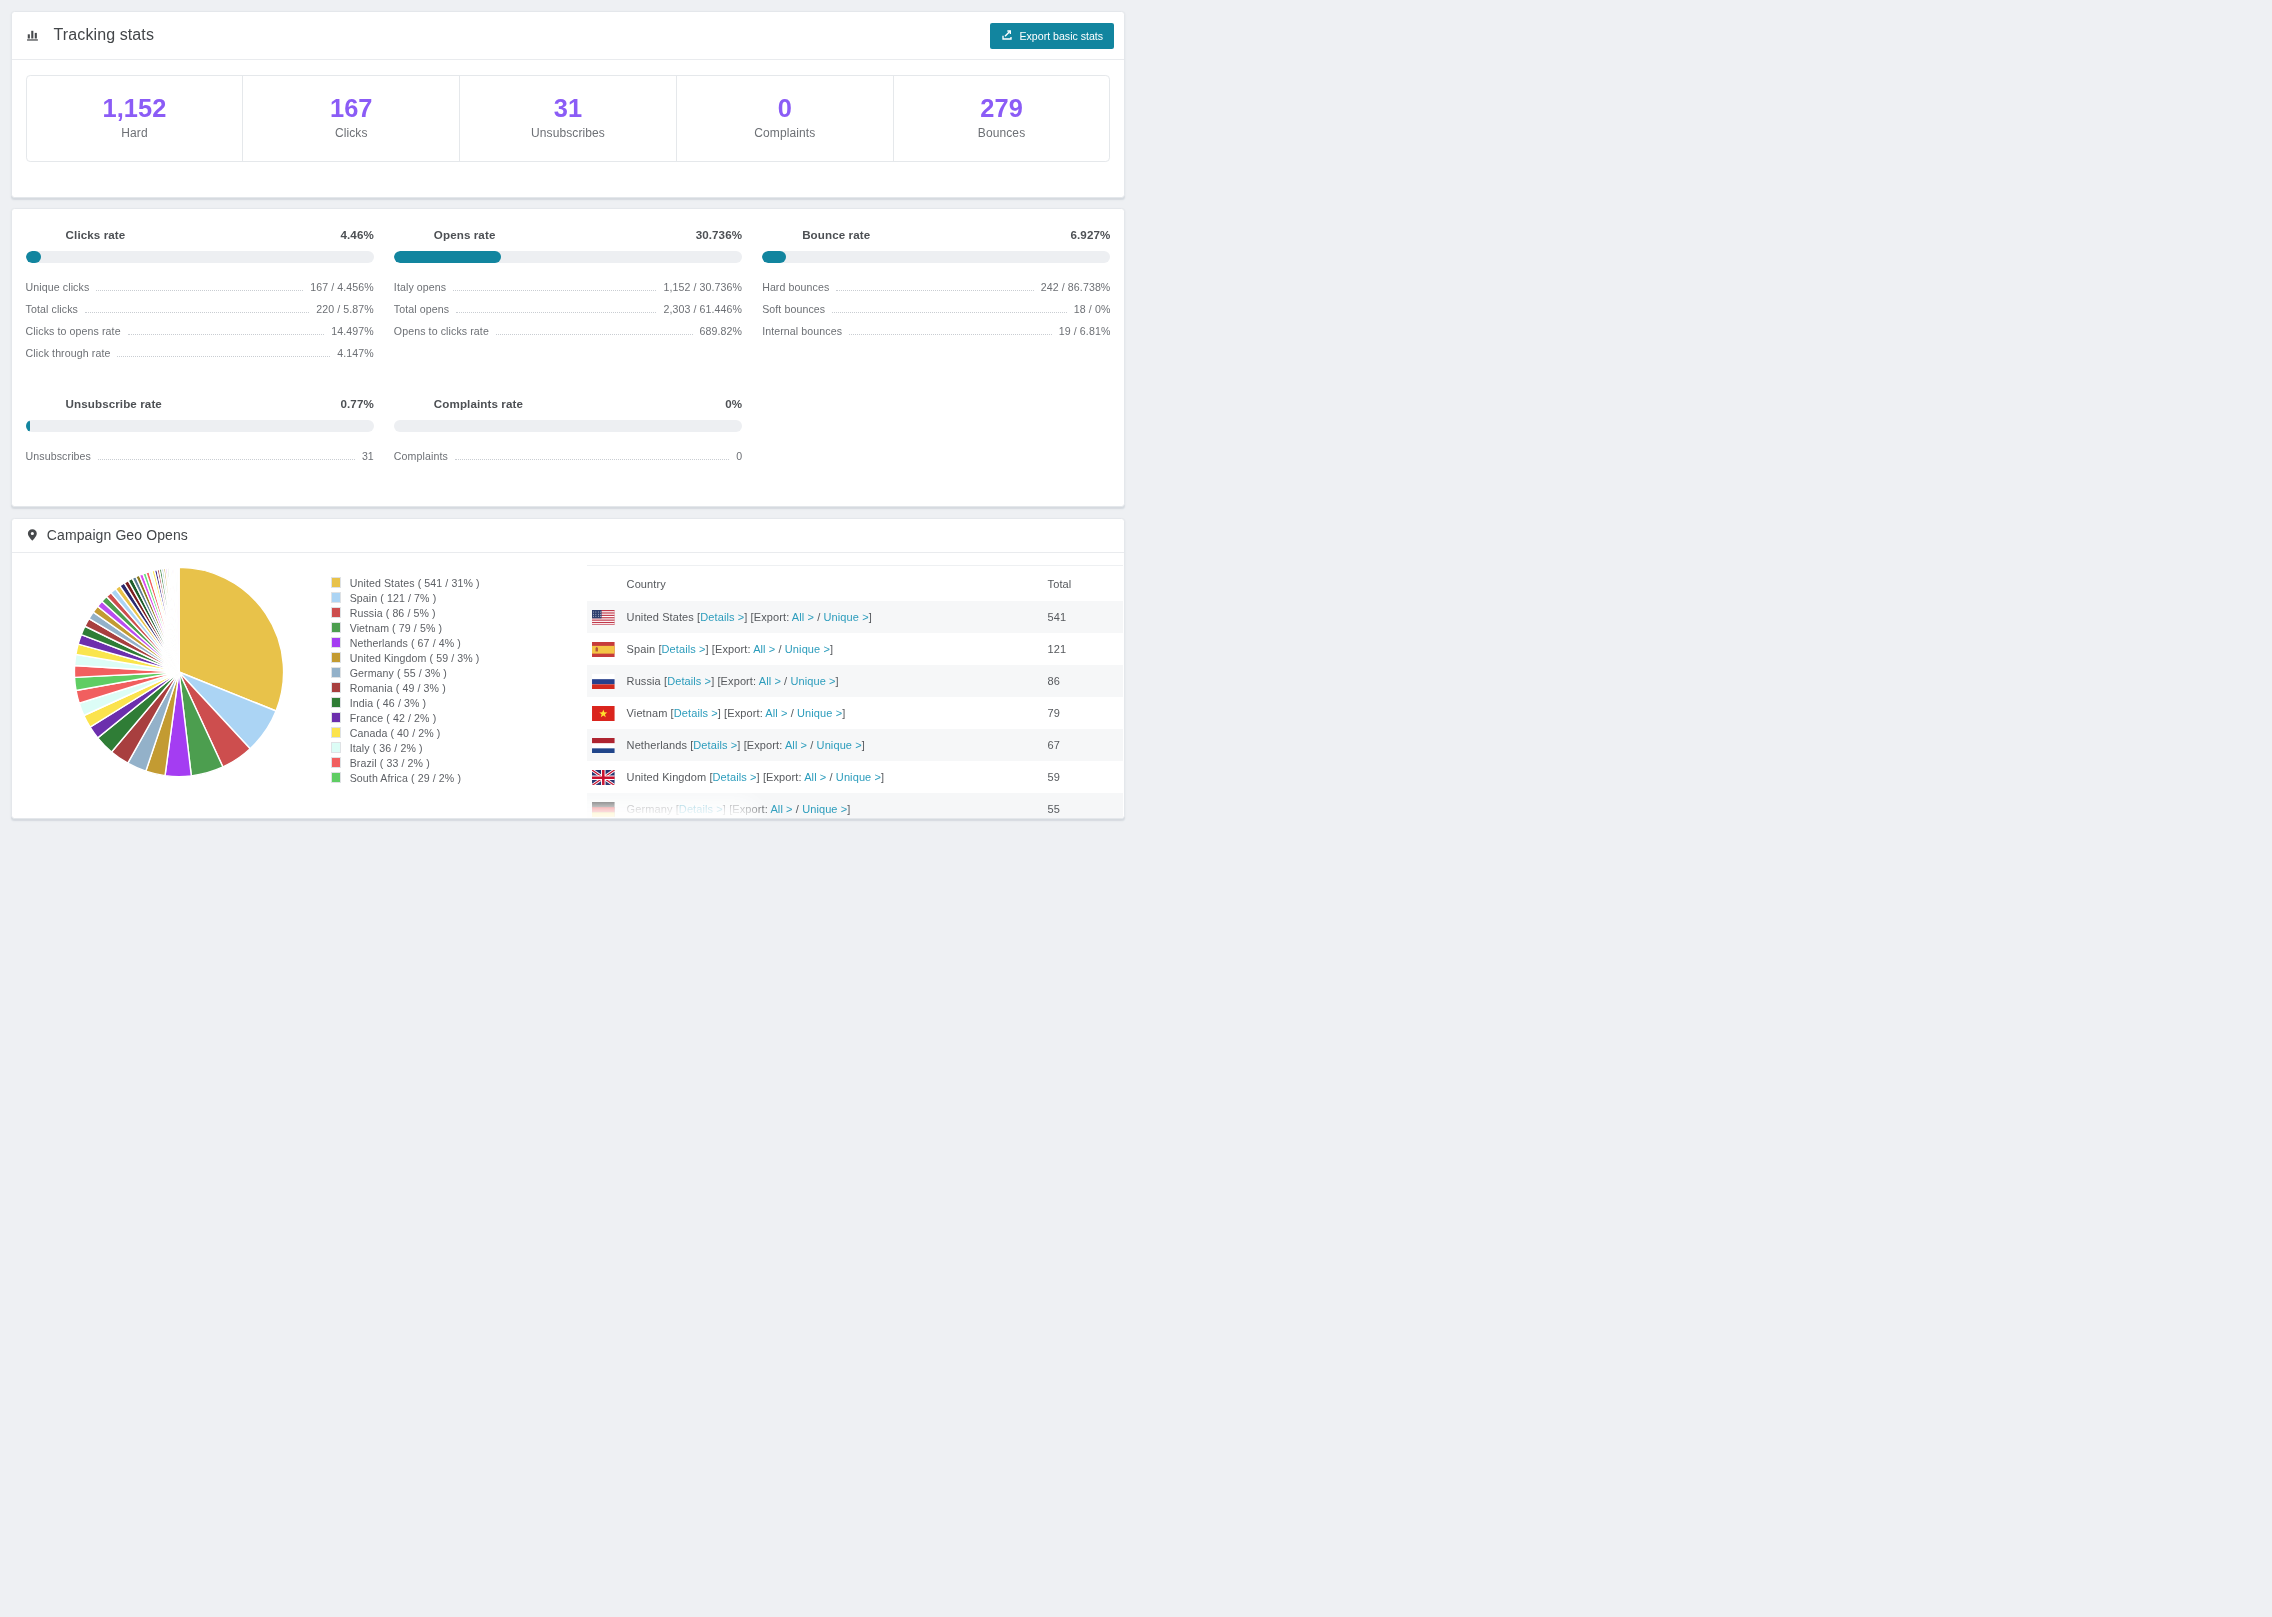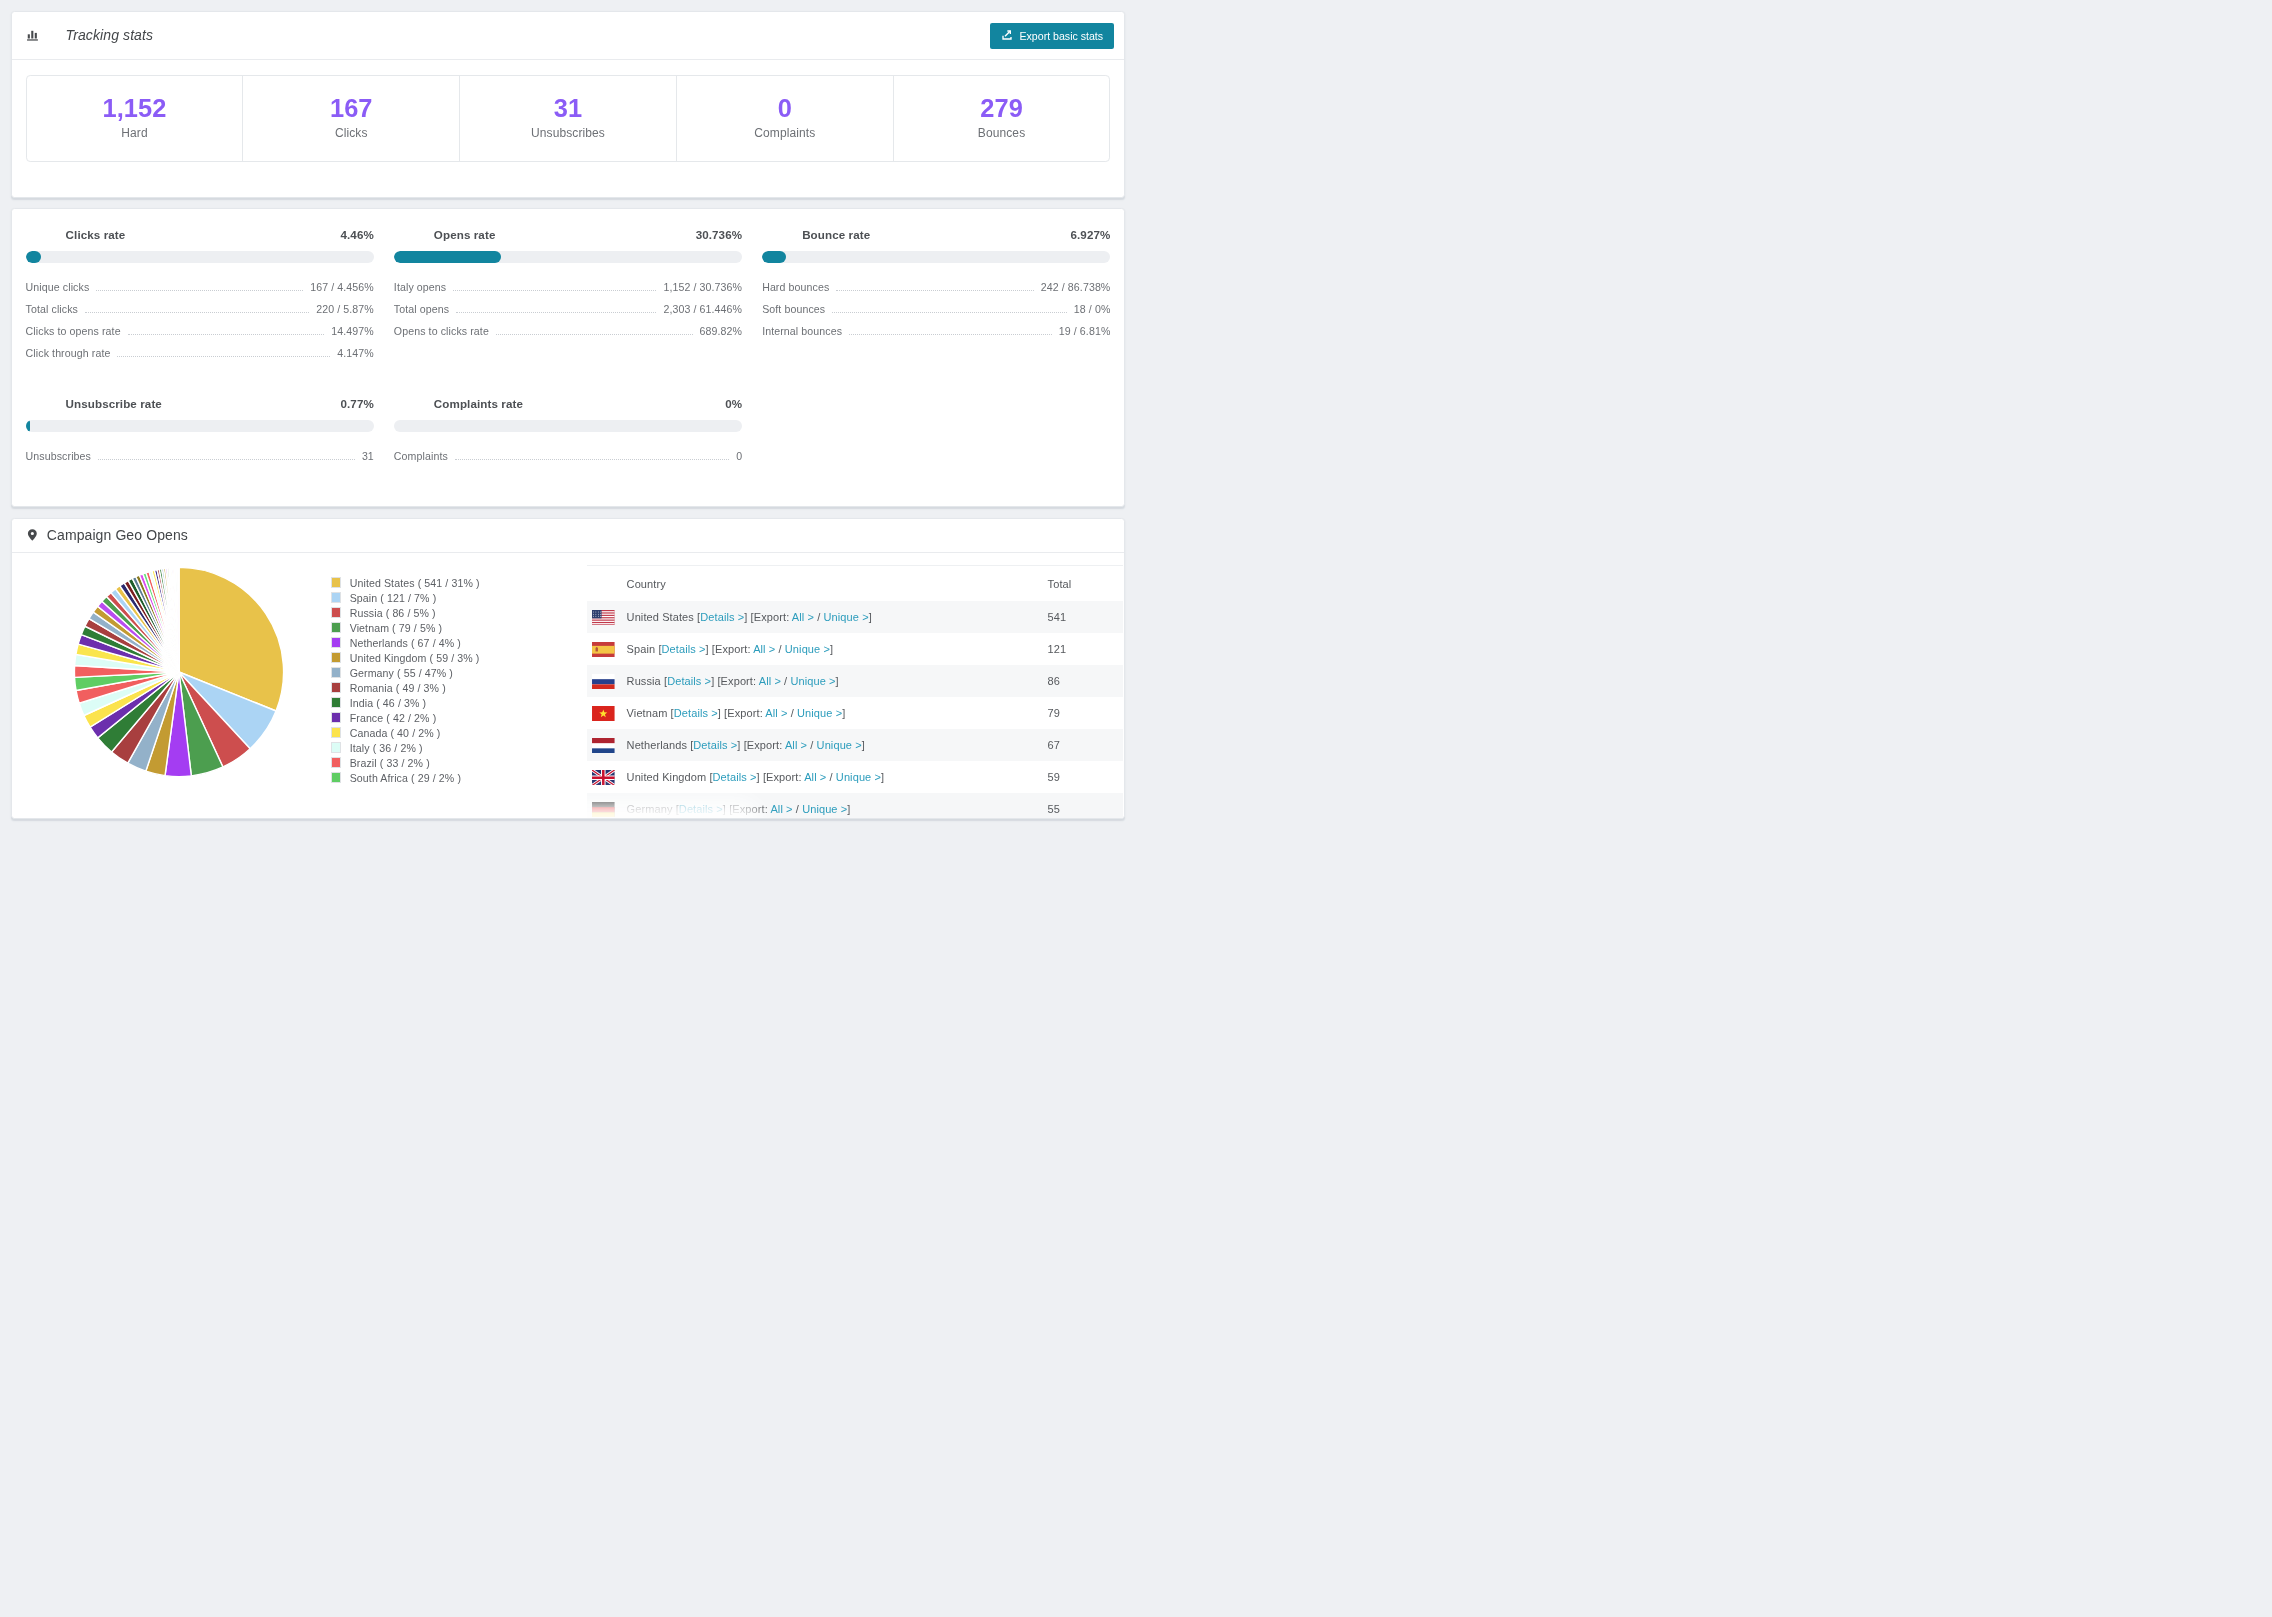--- a/index.html
+++ b/index.html
@@ -5,21 +5,21 @@
   * { margin:0; padding:0; box-sizing:border-box; }
   html,body { background:#eef0f3; font-family:"Liberation Sans", sans-serif; }
   body { width:1136px; min-height:809px; position:relative; letter-spacing:0.1px; }
   .page { padding:10.6px; }
   .card { background:#fff; border:0.7px solid #e4e7eb; border-radius:3.5px;
           box-shadow:0 1.4px 1.4px rgba(125,135,150,.22); margin-bottom:10.6px; }
 
   
   .card-head { height:48px; display:flex; align-items:center; padding:0 14px;
                border-bottom:0.7px solid #e9ebee; position:relative; }
-  .card-title { font-size:14px; font-weight:500; color:#434649; display:flex; align-items:center; gap:26px;font-style:italic; }
+  .card-title { font-size:16px; font-weight:500; color:#434649; display:flex; align-items:center; gap:14px; }
   .title-ic { display:inline-flex; }
   .export-btn { position:absolute; right:10px; top:11.3px; height:26px; background:#12859f;
                 color:#fff; border:none; border-radius:2.1px; font-size:10.6px;
                 font-family:"Liberation Sans",sans-serif; padding:0 11.3px; display:flex;
                 align-items:center; gap:6.4px; cursor:pointer; }
   .summary-box { margin:15.5px 14px 35px; border:0.7px solid #e5e8eb; border-radius:4.2px; display:flex; }
   .sum-cell { flex:1; text-align:center; padding:18.4px 0 21px; border-right:0.7px solid #e5e8eb; }
   .sum-cell:last-child { border-right:none; }
   .sum-value { font-size:25.4px; font-weight:700; color:#8b5cf6; line-height:1.15; }
   .sum-label { font-size:12px; color:#6d7075; margin-top:2.1px; }
@@ -326,21 +326,21 @@
           <div class="legend-item">
     <span class="swatch" style="background: rgb(164, 61, 242);"></span>
     <span class="legend-label">Netherlands ( 67 / 4% )</span>
   </div>
           <div class="legend-item">
     <span class="swatch" style="background: rgb(195, 155, 50);"></span>
     <span class="legend-label">United Kingdom ( 59 / 3% )</span>
   </div>
           <div class="legend-item">
     <span class="swatch" style="background: rgb(147, 177, 201);"></span>
-    <span class="legend-label">Germany ( 55 / 47% )</span>
+    <span class="legend-label">Germany ( 55 / 3% )</span>
   </div>
           <div class="legend-item">
     <span class="swatch" style="background: rgb(168, 63, 63);"></span>
     <span class="legend-label">Romania ( 49 / 3% )</span>
   </div>
           <div class="legend-item">
     <span class="swatch" style="background: rgb(47, 125, 54);"></span>
     <span class="legend-label">India ( 46 / 3% )</span>
   </div>
           <div class="legend-item">

